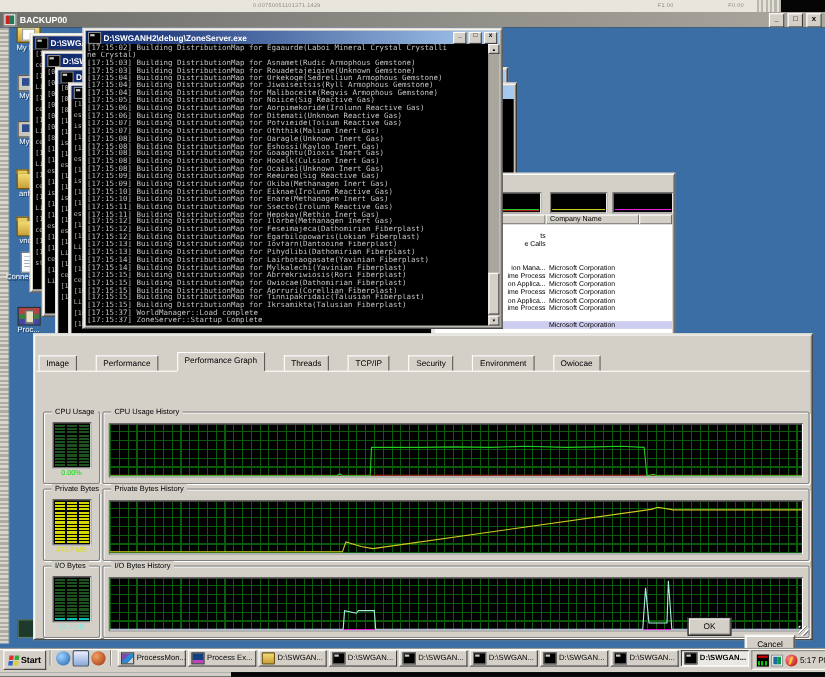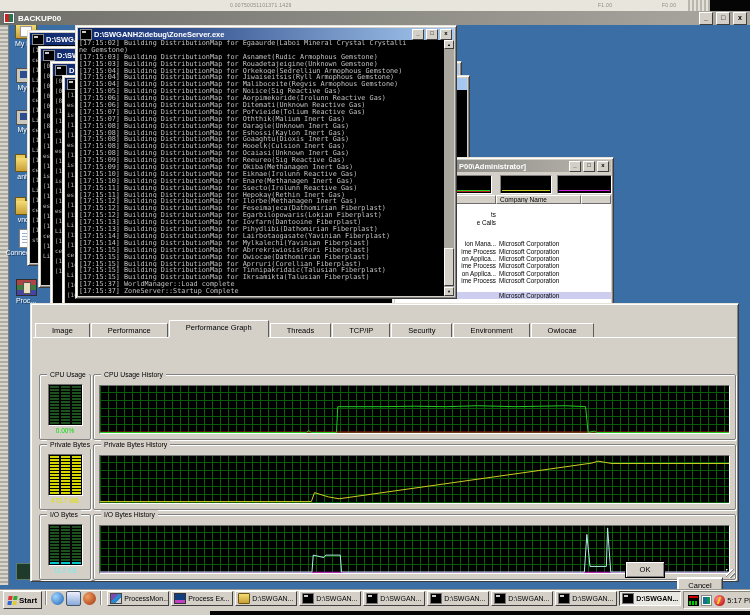--- a/index.html
+++ b/index.html
@@ -71,21 +71,21 @@
   .pe-header{position:absolute;left:2px;right:2px;top:37px;height:9px;background:var(--c-chrome,#d4d0c8);display:flex;}
   .pe-hcell{border:1px solid;border-color:#fff #6d6d6d #6d6d6d #fff;font-size:6.5px;line-height:7px;padding-left:3px;box-sizing:border-box;overflow:hidden;white-space:nowrap;}
   .pe-rows{position:absolute;left:2px;right:2px;top:46px;bottom:2px;background:#fff;overflow:hidden;}
   .pe-row{height:7.3px;display:flex;font-size:6.3px;line-height:7.3px;white-space:nowrap;}
   .pe-row.selected{background:var(--c-sel,#cdcdf0);}
   .pe-name{width:101px;overflow:hidden;text-align:right;flex:0 0 auto;}
   .pe-company{padding-left:3px;overflow:hidden;}
 
   
   .prop-tabs{position:absolute;left:4px;top:17px;right:4px;height:16px;display:flex;align-items:flex-end;}
-  .tab{height:12px;padding:1px 16px 0;font-size:7.5px;line-height:11px;background:var(--c-chrome,#d4d0c8);border:1px solid;border-color:#fff #5c5c5c #5c5c5c #fff;border-bottom:none;margin-right:1px;white-space:nowrap;}
+  .tab{height:12px;padding:1px 6px 0;font-size:7.5px;line-height:11px;background:var(--c-chrome,#d4d0c8);border:1px solid;border-color:#fff #5c5c5c #5c5c5c #fff;border-bottom:none;margin-right:17px;white-space:nowrap;}
   .tab.active{height:15px;font-weight:normal;position:relative;z-index:3;box-shadow:0 2px 0 var(--c-chrome,#d4d0c8);}
   .prop-body{position:absolute;left:2px;right:2px;top:33px;bottom:2px;border-top:1px solid #fff;}
   .group{position:absolute;border:1px solid #828282;box-shadow:inset 1px 1px 0 #fff,1px 1px 0 #fff;border-radius:2px;}
   .group-label{position:absolute;top:-5px;left:7px;background:var(--c-chrome,#d4d0c8);padding:0 3px;font-size:6.8px;line-height:9px;white-space:nowrap;}
   .g-row0{top:36px;} .g-row1{top:106px;} .g-row2{top:176px;}
   .gauge-group{left:6px;width:50px;height:64px;}
   .history-group{left:60px;width:641px;height:64px;}
   .gauge{position:absolute;left:8px;top:9px;width:33px;height:40px;background:#000;border:1px solid;border-color:#6d6d6d #fff #fff #6d6d6d;}
   .gauge-dim,.gauge-fill,.gauge-cols{position:absolute;left:1px;right:1px;}
   .gauge-dim{top:1px;bottom:1px;}
@@ -294,26 +294,20 @@
             <div class="bg-line">ce</div>
             <div class="bg-line">[16</div>
             <div class="bg-line">Li</div>
             <div class="bg-line">[16</div>
             <div class="bg-line">[16</div>
             <div class="bg-line">ce</div>
           </div>
       </div>
 
       <div class="w3d" style="left:392px;top:132px;width:220px;height:152px;z-index:7">
-        <div class="titlebar inactive">
-          <span class="t-text" style="margin-left:62px">P00\Administrator]</span>
-          <span class="t-btn">_</span>
-          <span class="t-btn">□</span>
-          <span class="t-btn">x</span>
-        </div>
         <div class="pe-toolbar">
           <div class="pe-mini" style="left:6px;width:89px">
               <i style="bottom:2px;background:#22cc22"></i>
               <i style="bottom:1px;background:#bb2222"></i>
             </div>
           <div class="pe-mini" style="left:105px;width:50px">
               <i style="bottom:2px;background:#cccc22"></i>
             </div>
           <div class="pe-mini" style="left:162px;width:53px">
               <i style="bottom:2px;background:#dd22dd"></i>
@@ -383,21 +377,21 @@
       <div class="w3d" style="left:75px;top:0;width:380px;height:272px;z-index:8">
         <div class="titlebar active">
           <span class="cicon"></span>
           <span class="t-text">D:\SWGANH2\debug\ZoneServer.exe</span>
           <span class="t-btn">_</span>
           <span class="t-btn">□</span>
           <span class="t-btn">x</span>
         </div>
         <div class="console-body" id="console-lines">
             <div class="console-line">[17:15:02] Building DistributionMap for Egaaurde(Laboi Mineral Crystal Crystalli</div>
-            <div class="console-line">ne Gemstone)</div>
+            <div class="console-line">ne Crystal)</div>
             <div class="console-line">[17:15:03] Building DistributionMap for Asnamet(Rudic Armophous Gemstone)</div>
             <div class="console-line">[17:15:03] Building DistributionMap for Rouadetajeigine(Unknown Gemstone)</div>
             <div class="console-line">[17:15:04] Building DistributionMap for Orkekoge(Sedrelliun Armophous Gemstone)</div>
             <div class="console-line">[17:15:04] Building DistributionMap for Jiwaiseitsis(Ryll Armophous Gemstone)</div>
             <div class="console-line">[17:15:04] Building DistributionMap for Maliboceite(Regvis Armophous Gemstone)</div>
             <div class="console-line">[17:15:05] Building DistributionMap for Noiice(Sig Reactive Gas)</div>
             <div class="console-line">[17:15:06] Building DistributionMap for Aorpimekoride(Irolunn Reactive Gas)</div>
             <div class="console-line">[17:15:06] Building DistributionMap for Ditemati(Unknown Reactive Gas)</div>
             <div class="console-line">[17:15:07] Building DistributionMap for Pofvieide(Tolium Reactive Gas)</div>
             <div class="console-line">[17:15:07] Building DistributionMap for Oththik(Malium Inert Gas)</div>

